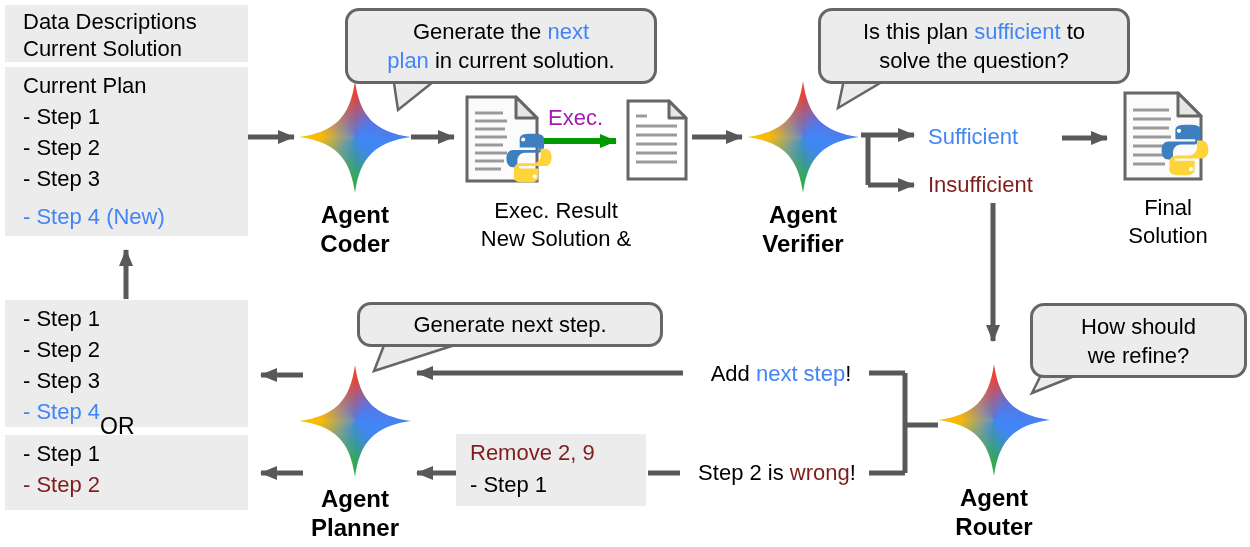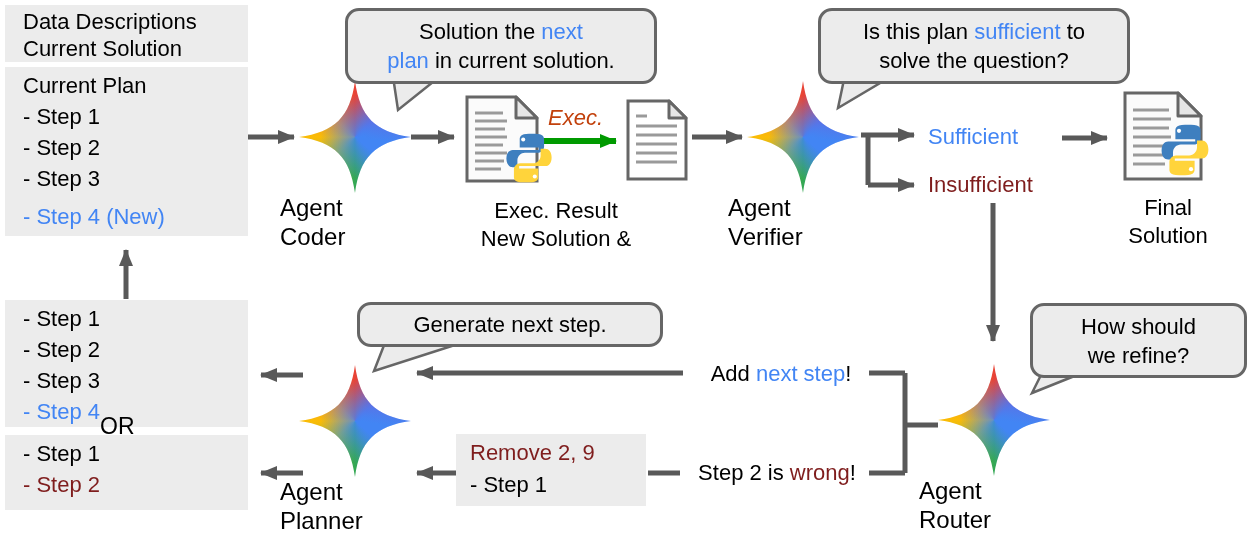--- a/index.html
+++ b/index.html
@@ -6,36 +6,36 @@
   .stage{position:relative;width:1250px;height:547px;background:#ffffff;
          font-family:"Liberation Sans",sans-serif;color:#000;overflow:hidden;}
 
   
   .gbox{position:absolute;background:#ececec;font-size:22px;line-height:31px;
         padding:3px 0 3px 18px;z-index:2;box-sizing:border-box;}
   .gbox div{white-space:nowrap;}
 
   .blue{color:#4285f4;}
   .red{color:#7f1d1d;}
-  .green{color:#c2410c;font-style:italic;}
+  .green{color:#a21caf;}
 
   
   .wires{position:absolute;left:0;top:0;z-index:1;pointer-events:none;}
 
   
   .sparkle{position:absolute;width:112px;height:112px;z-index:2;
     background:
       radial-gradient(circle at 57% 50%, rgba(66,133,244,.95) 0%, rgba(66,133,244,.55) 22%, rgba(66,133,244,0) 50%),
       conic-gradient(from 0deg at 50% 50%,
         #e94335, #7a5ad2 13%, #4285f4 27%, #4285f4 36%, #34a853 50%,
         #93b24d 63%, #fbbc05 75%, #ee8a33 87%, #e94335);
     clip-path: path('M56,0 C61,36 76,51 112,56 C76,61 61,76 56,112 C51,76 36,61 0,56 C36,51 51,36 56,0 Z');}
 
-  .agent-label{position:absolute;width:150px;text-align:left;font-weight:normal;
-               font-size:24px;line-height:29px;z-index:3;}
+  .agent-label{position:absolute;width:150px;text-align:center;font-weight:bold;
+               font-size:24px;line-height:29px;z-index:3;margin-top:7px;}
 
   
   .bubble{position:absolute;background:#ececec;border:3px solid #666;border-radius:14px;
           text-align:center;font-size:22px;line-height:29px;z-index:3;
           display:flex;flex-direction:column;justify-content:center;box-sizing:border-box;}
 
   .flabel{position:absolute;font-size:22px;line-height:28px;z-index:3;white-space:nowrap;}
   .center{text-align:center;}
   .icon-abs{position:absolute;z-index:2;}
   .icon-abs.top{z-index:3;}
@@ -134,21 +134,21 @@
   <div class="agent-label" style="left:280px;top:477px;">
     <div>Agent</div>
     <div>Planner</div>
   </div>
   <div class="agent-label" style="left:919px;top:476px;">
     <div>Agent</div>
     <div>Router</div>
   </div>
 
   <div class="bubble" style="left:345px;top:8px;width:312px;height:76px;">
-    <div><span>Solution the </span><span class="blue">next</span></div>
+    <div><span>Generate the </span><span class="blue">next</span></div>
     <div><span class="blue">plan</span><span> in current solution.</span></div>
   </div>
 
   <div class="bubble" style="left:790px;top:8px;width:312px;height:76px;margin-left:28px;">
     <div><span>Is this plan </span><span class="blue">sufficient</span><span> to</span></div>
     <div>solve the question?</div>
   </div>
 
   <div class="bubble" style="left:357px;top:302px;width:306px;height:45px;">
     <div>Generate next step.</div>

